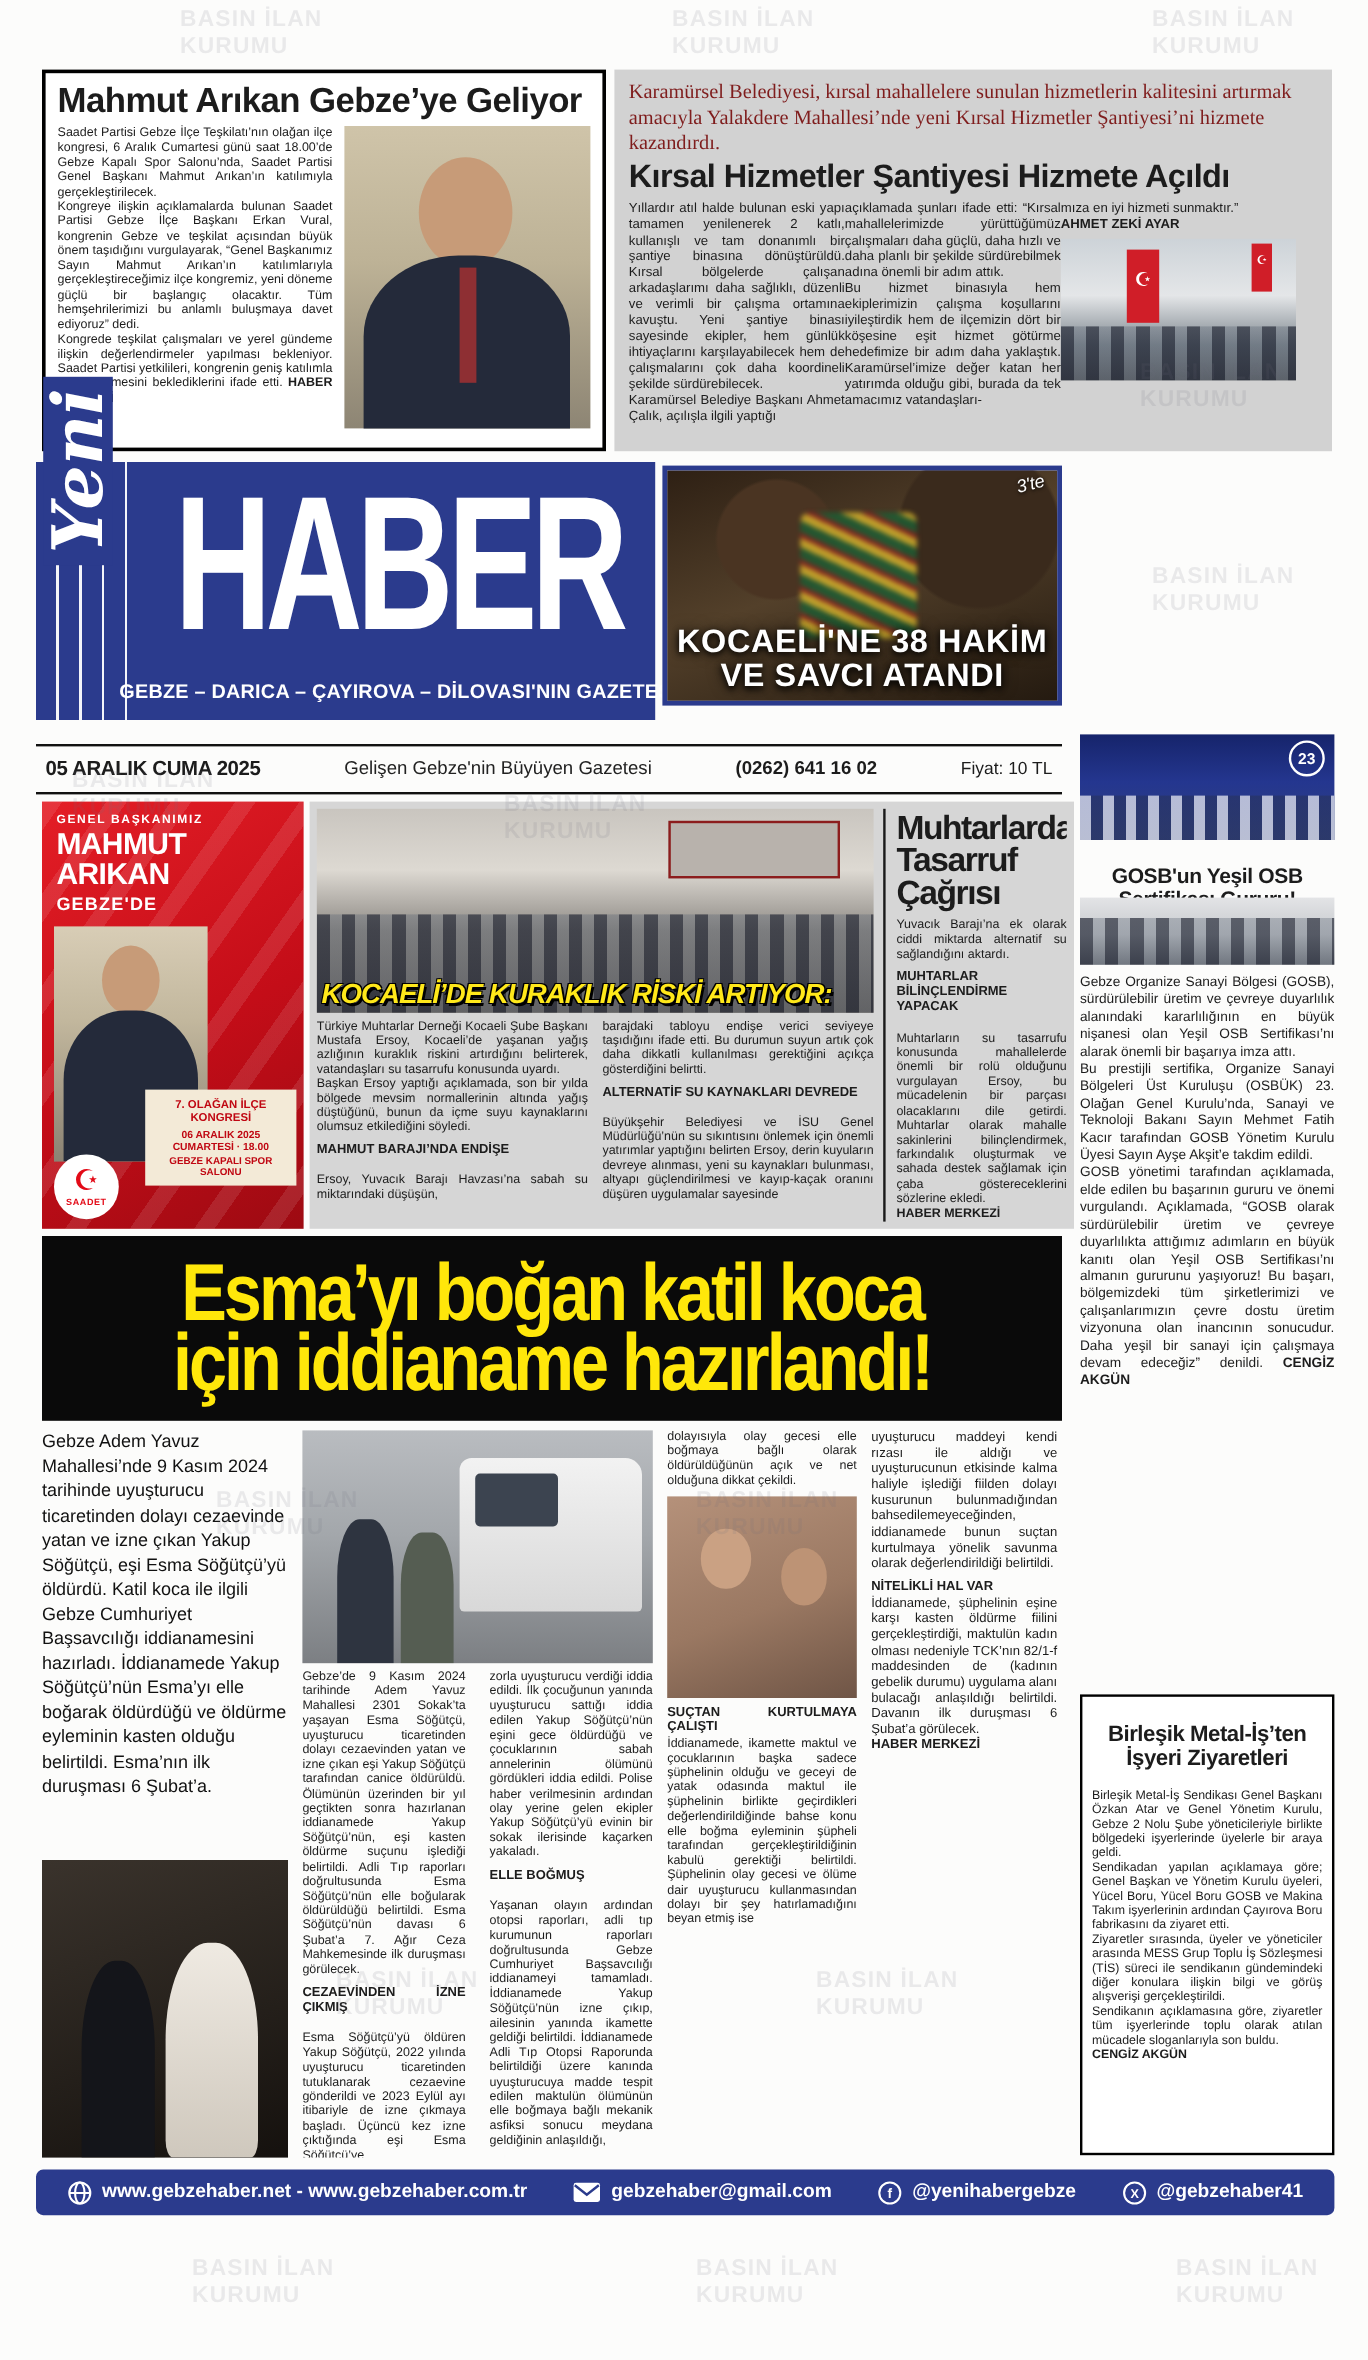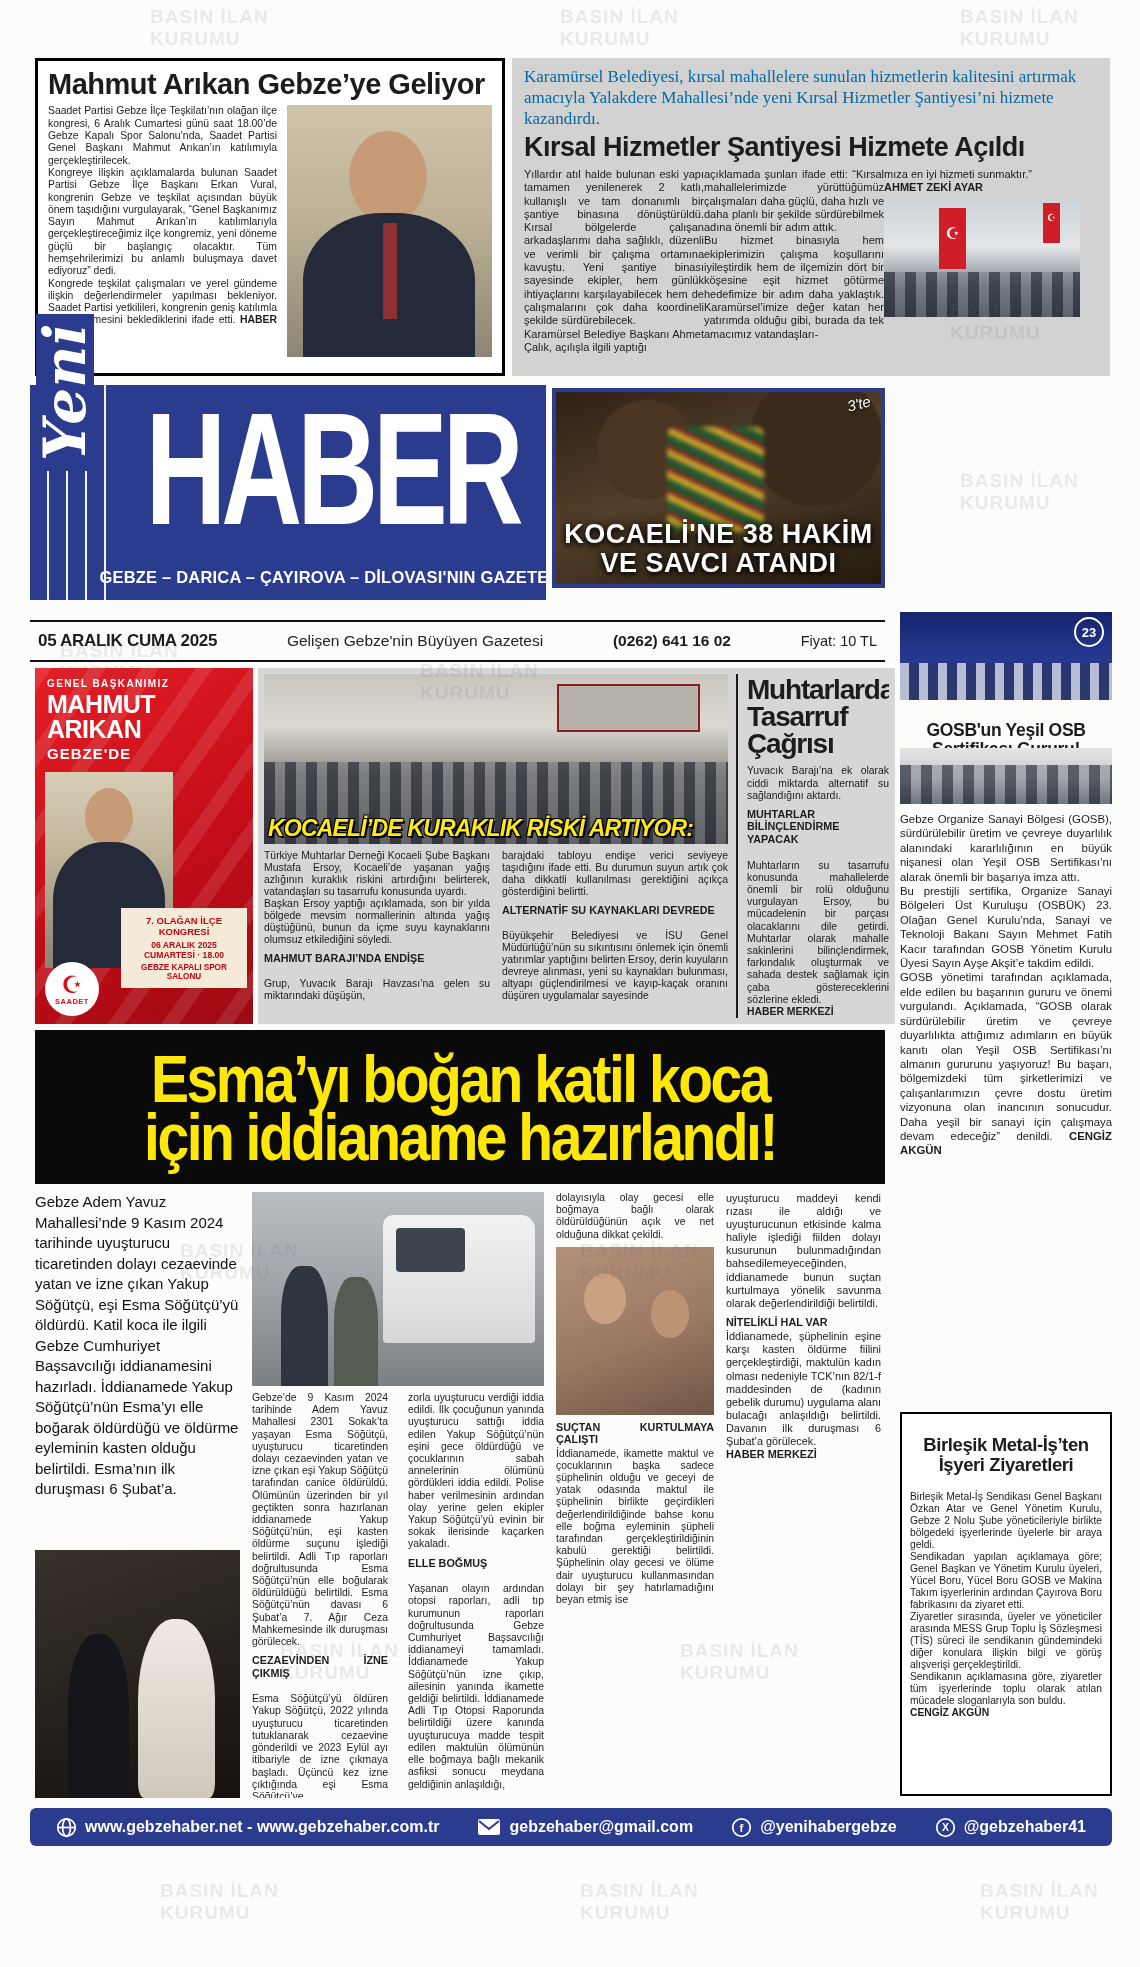--- a/index.html
+++ b/index.html
@@ -15,21 +15,21 @@
   .arikan-flex{display:flex;gap:10px;}
   .body-txt{font-size:10.4px;line-height:12.3px;text-align:justify;white-space:pre-line;}
   .byline{font-weight:bold;}
   .ph{position:relative;overflow:hidden;flex-shrink:0;}
   .photo-arikan{width:205px;height:252px;background:linear-gradient(180deg,#cfc4a9 0%,#bdb296 45%,#8d8574 100%);}
   .head-sk{position:absolute;border-radius:50%;background:#c79b78;}
   .suit-sk{position:absolute;background:#242a3a;border-radius:46% 46% 0 0;}
   .tie-sk{position:absolute;background:#8e2f33;}
   
   .box-kirsal{left:512px;top:58px;width:598px;height:318px;background:#d2d2d2;padding:8px 12px;z-index:2;}
-  .kirsal-intro{font-family:"Liberation Serif",serif;font-size:17px;line-height:21px;font-weight:500;color:#0369a1;}
+  .kirsal-intro{font-family:"Liberation Serif",serif;font-size:17px;line-height:21px;font-weight:500;color:#7f1d1d;}
   .h-kirsal{font-size:27px;font-weight:bold;letter-spacing:-0.5px;margin:3px 0 5px;white-space:nowrap;}
   .kirsal-cols{display:flex;}
   .kcol{font-size:11px;line-height:13.3px;text-align:justify;white-space:pre-line;}
   .photo-santiye{width:196px;height:118px;margin-top:4px;background:linear-gradient(180deg,#cdd3d8 0%,#e4e6e8 40%,#7f8890 75%,#5d6166 100%);}
   .flag-sk{position:absolute;background:#d01e28;color:#fff;text-align:center;}
   .fig-row{position:absolute;left:0;right:0;bottom:0;height:38%;
       background:repeating-linear-gradient(90deg,rgba(25,30,45,.65) 0 11px,rgba(90,100,115,.35) 11px 21px);}
   
   .masthead{left:30px;top:385px;width:516px;height:215px;background:#2b3b8d;z-index:2;}
   .yeni-lines{position:absolute;left:0;top:0;width:88px;height:100%;
@@ -249,21 +249,21 @@
     <div class="kuraklik">
       <div class="ph photo-muhtarlar">
         <div class="storefront"></div>
         <div class="fig-row" style="height:48%;"></div>
         <span class="kicker">KOCAELİ’DE KURAKLIK RİSKİ ARTIYOR:</span>
       </div>
       <div class="kur-cols">
         <div class="kur-col"><span class="mtxt">Türkiye Muhtarlar Derneği Kocaeli Şube Başkanı Mustafa Ersoy, Kocaeli’de yaşanan yağış azlığının kuraklık riskini artırdığını belirterek, vatandaşları su tasarrufu konusunda uyardı.
 Başkan Ersoy yaptığı açıklamada, son bir yılda bölgede mevsim normallerinin altında yağış düştüğünü, bunun da içme suyu kaynaklarını olumsuz etkilediğini söyledi.</span>
           <div class="sub">MAHMUT BARAJI’NDA ENDİŞE</div>
-          <span class="mtxt">Grup, Yuvacık Barajı Havzası’na gelen su miktarındaki düşüşün,</span>
+          <span class="mtxt">Ersoy, Yuvacık Barajı Havzası’na sabah su miktarındaki düşüşün,</span>
         </div>
         <div class="kur-col"><span class="mtxt">barajdaki tabloyu endişe verici seviyeye taşıdığını ifade etti. Bu durumun suyun artık çok daha dikkatli kullanılması gerektiğini açıkça gösterdiğini belirtti.</span>
           <div class="sub">ALTERNATİF SU KAYNAKLARI DEVREDE</div>
           <span class="mtxt">Büyükşehir Belediyesi ve İSU Genel Müdürlüğü’nün su sıkıntısını önlemek için önemli yatırımlar yaptığını belirten Ersoy, derin kuyuların devreye alınması, yeni su kaynakları bulunması, altyapı güçlendirilmesi ve kayıp-kaçak oranını düşüren uygulamalar sayesinde</span>
         </div>
       </div>
     </div>
     <div class="muhtar">
       <h2 class="h-muhtar">Muhtarlardan Tasarruf Çağrısı</h2>
       <div class="muhtar-txt"><span class="mtxt">Yuvacık Barajı’na ek olarak ciddi miktarda alternatif su sağlandığını aktardı.</span>

